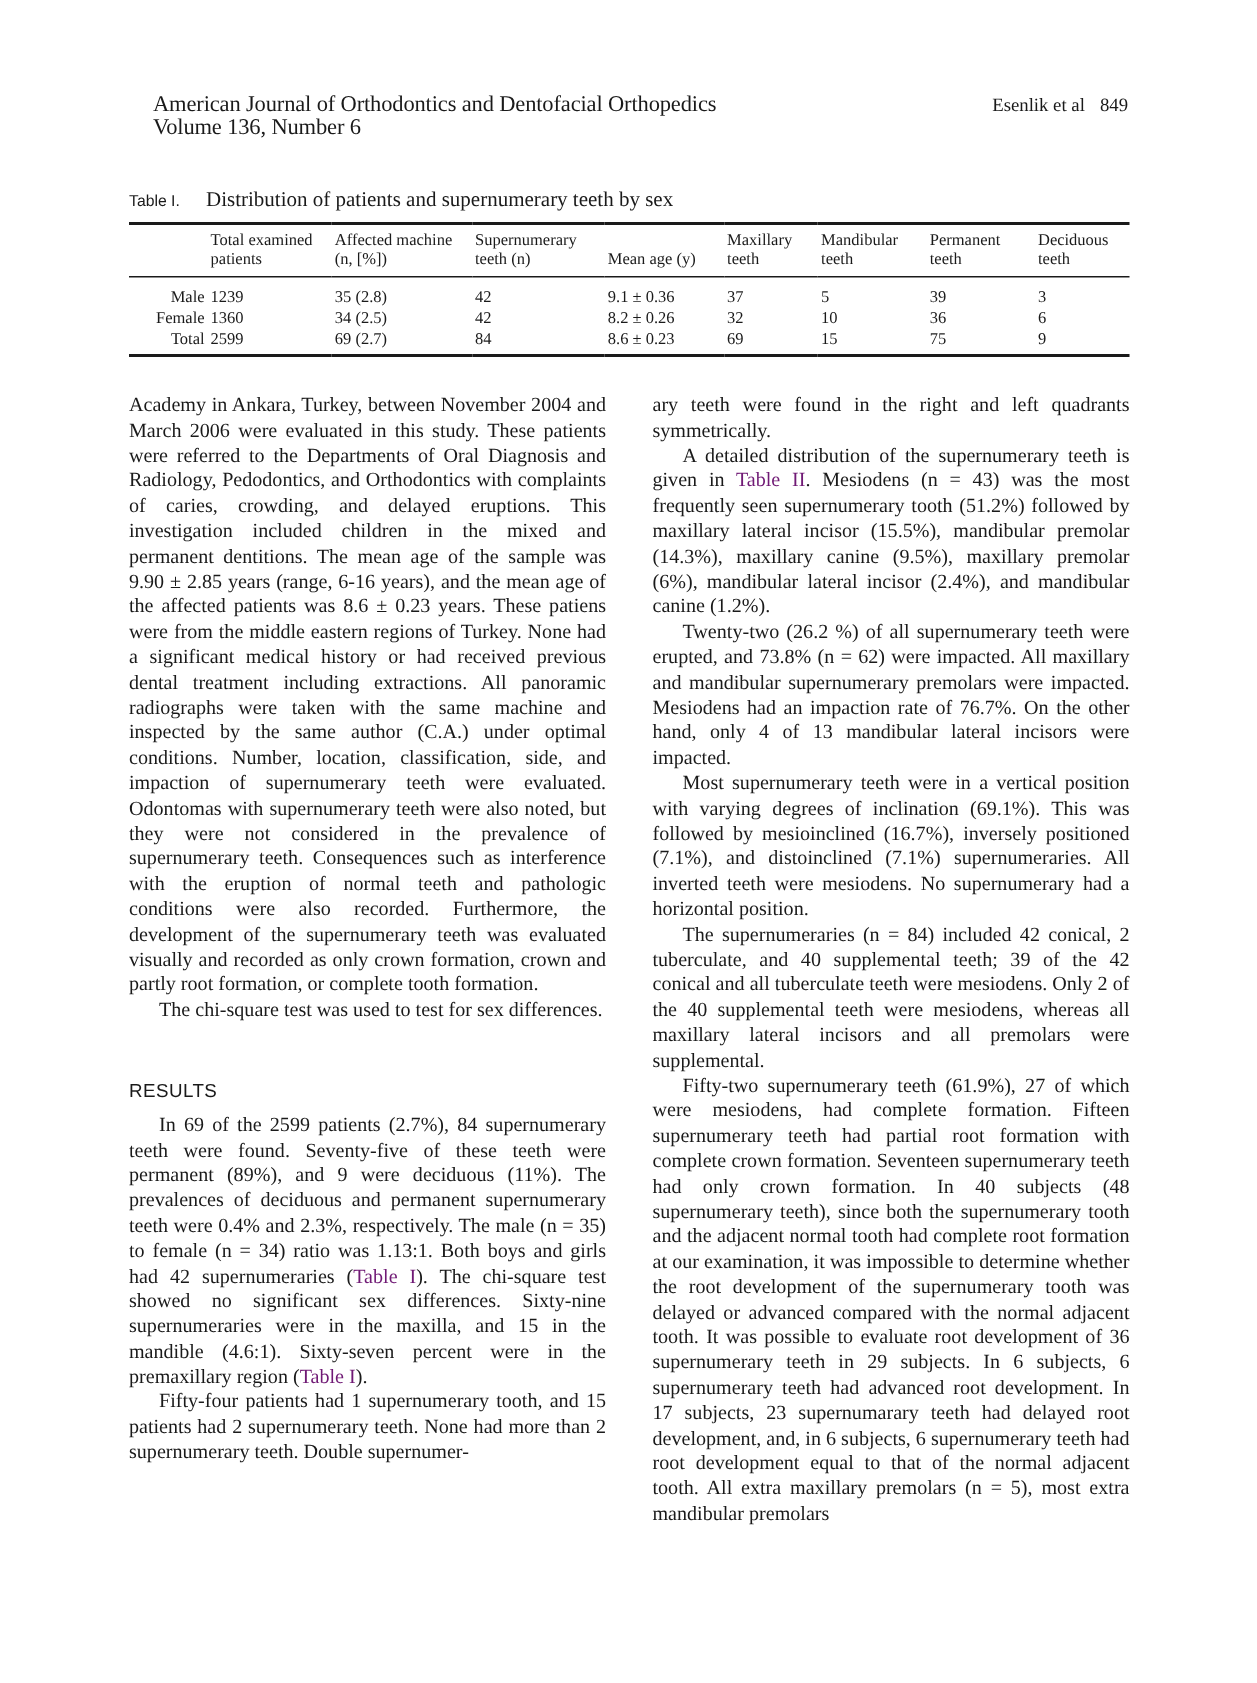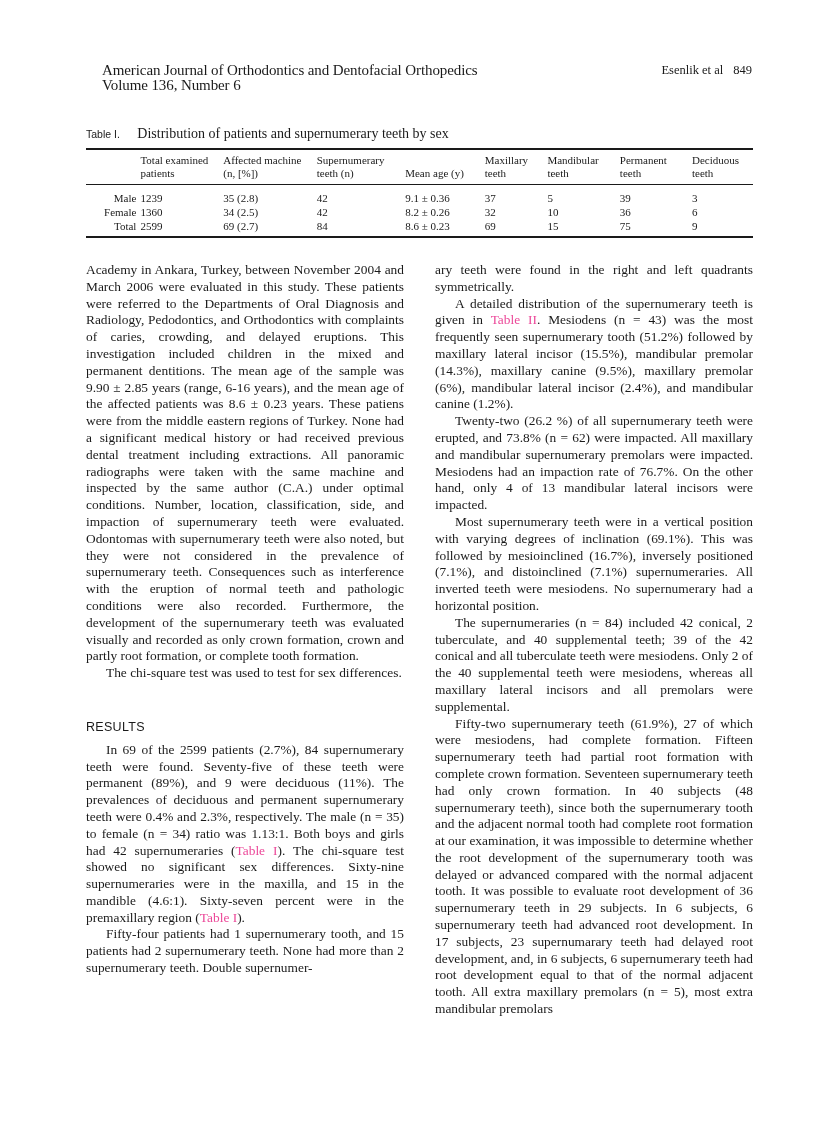--- a/index.html
+++ b/index.html
@@ -16,21 +16,21 @@
   tbody { border-bottom: 2px solid #1a1a1a; }
   th { font-weight: normal; padding: 4px 2px 4px 2px; line-height: 13px; vertical-align: bottom; text-align: left; }
   td { padding: 0 2px; line-height: 14px; text-align: left; }
   tbody tr:first-child td { padding-top: 6px; }
   td.rowlbl, th.rowlbl { text-align: right; padding-left: 0; }
   .col { position: absolute; width: 318px; font-size: 13.4px; line-height: 16.8px; text-align: justify; }
   .col-left { left: 86px; top: 262px; }
   .col-right { left: 435px; top: 262px; }
   .col p { margin: 0; }
   .col p.ind { text-indent: 20px; }
-  .link { color: #ec4899; }
+  .link { color: #701a75; }
   .section-head { font-family: "Liberation Sans", sans-serif; font-size: 12.5px; letter-spacing: 0.3px; margin: 37px 0 6px 0 !important; text-align: left; }
 </style>
 </head>
 <body>
 
 <div class="hdr-left">
   <div>American Journal of Orthodontics and Dentofacial Orthopedics</div>
   <div>Volume 136, Number 6</div>
 </div>
 <div class="hdr-right">

